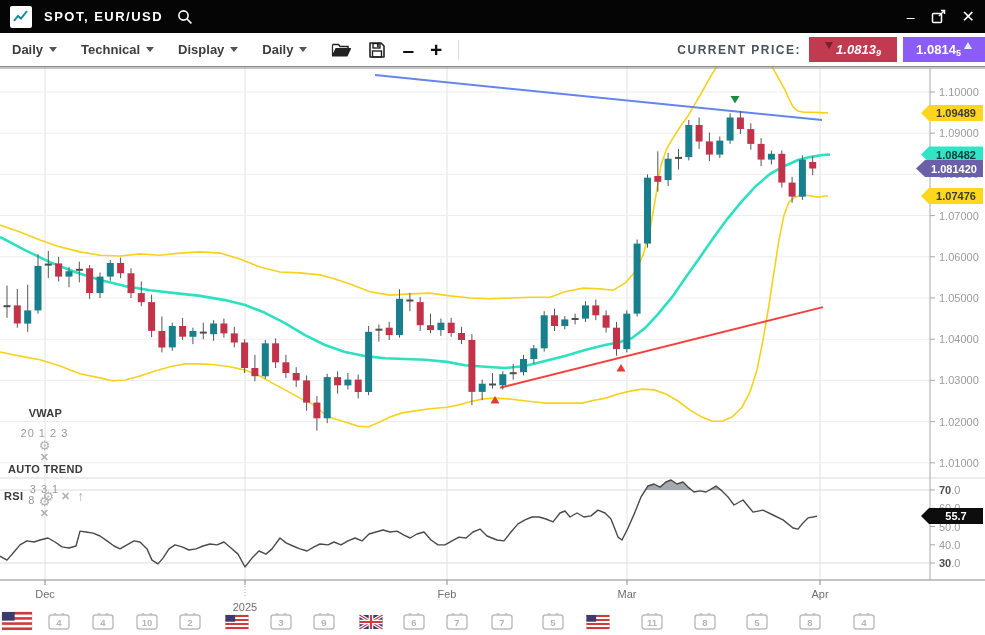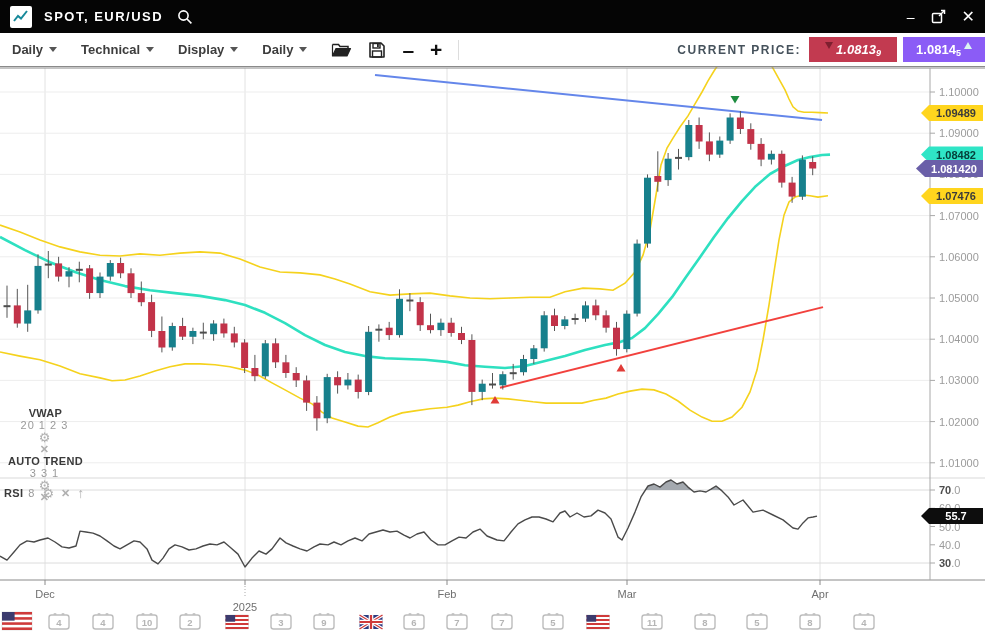--- a/index.html
+++ b/index.html
@@ -35,21 +35,21 @@
   .arr-dn{width:0;height:0;border-left:4px solid transparent;border-right:4px solid transparent;
           border-top:7px solid #7e1f2f;margin-right:3px;align-self:flex-start;margin-top:5px;}
   .arr-up{width:0;height:0;border-left:4px solid transparent;border-right:4px solid transparent;
           border-bottom:7px solid #d9f4f1;margin-left:3px;align-self:flex-start;margin-top:5px;}
   
   .chartwrap{position:absolute;top:67px;left:0;width:985px;height:556px;}
   svg text{font-family:"Liberation Sans",sans-serif;}
   
   .ind-row{position:absolute;display:flex;align-items:center;font-size:11px;color:#9a9a9a;z-index:4;}
   .ind-name{font-weight:700;color:#3a3a3a;margin-right:5px;letter-spacing:.3px;}
-  .ind-params{color:#9a9a9a;margin-right:7px;letter-spacing:1px;}
+  .ind-params{color:#9a9a9a;margin-right:7px;letter-spacing:1px;margin-top:8px;}
   .ind-ico{color:#b0b0b0;margin-right:7px;cursor:pointer;font-size:13px;line-height:1;}
   .ind-x{font-size:11px;font-weight:700;}
   .ind-gap{width:16px;}
 </style>
 </head>
 <body>
 
 <div class="window">
 
   <div class="topbar">

